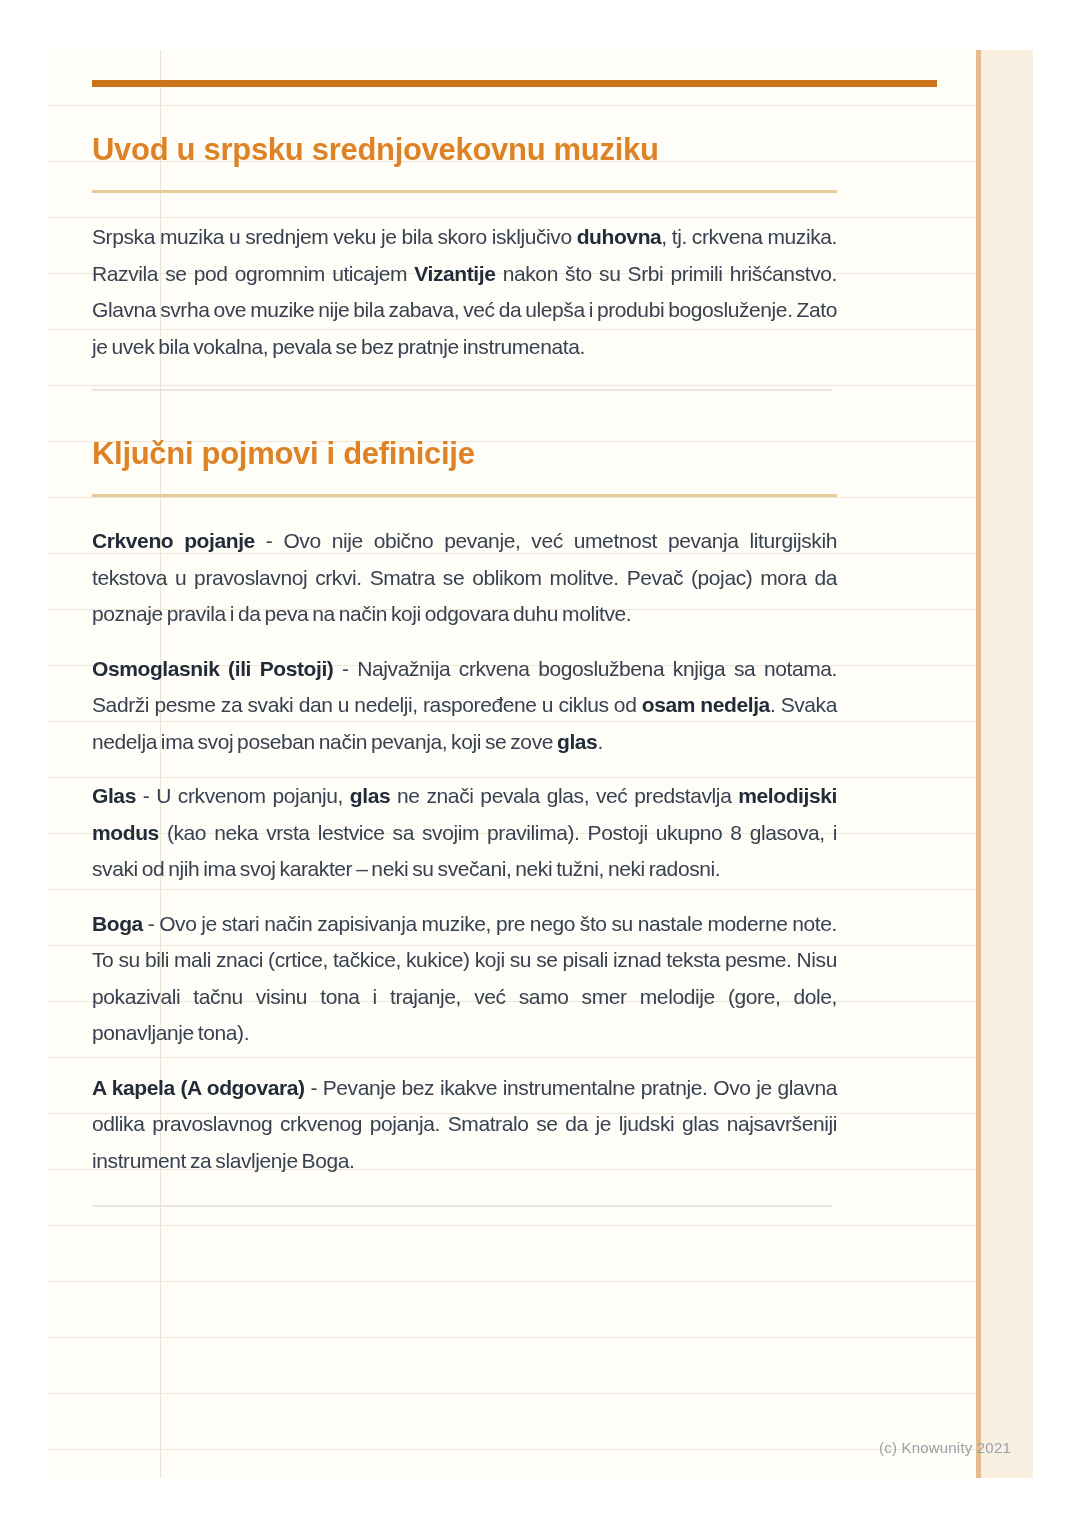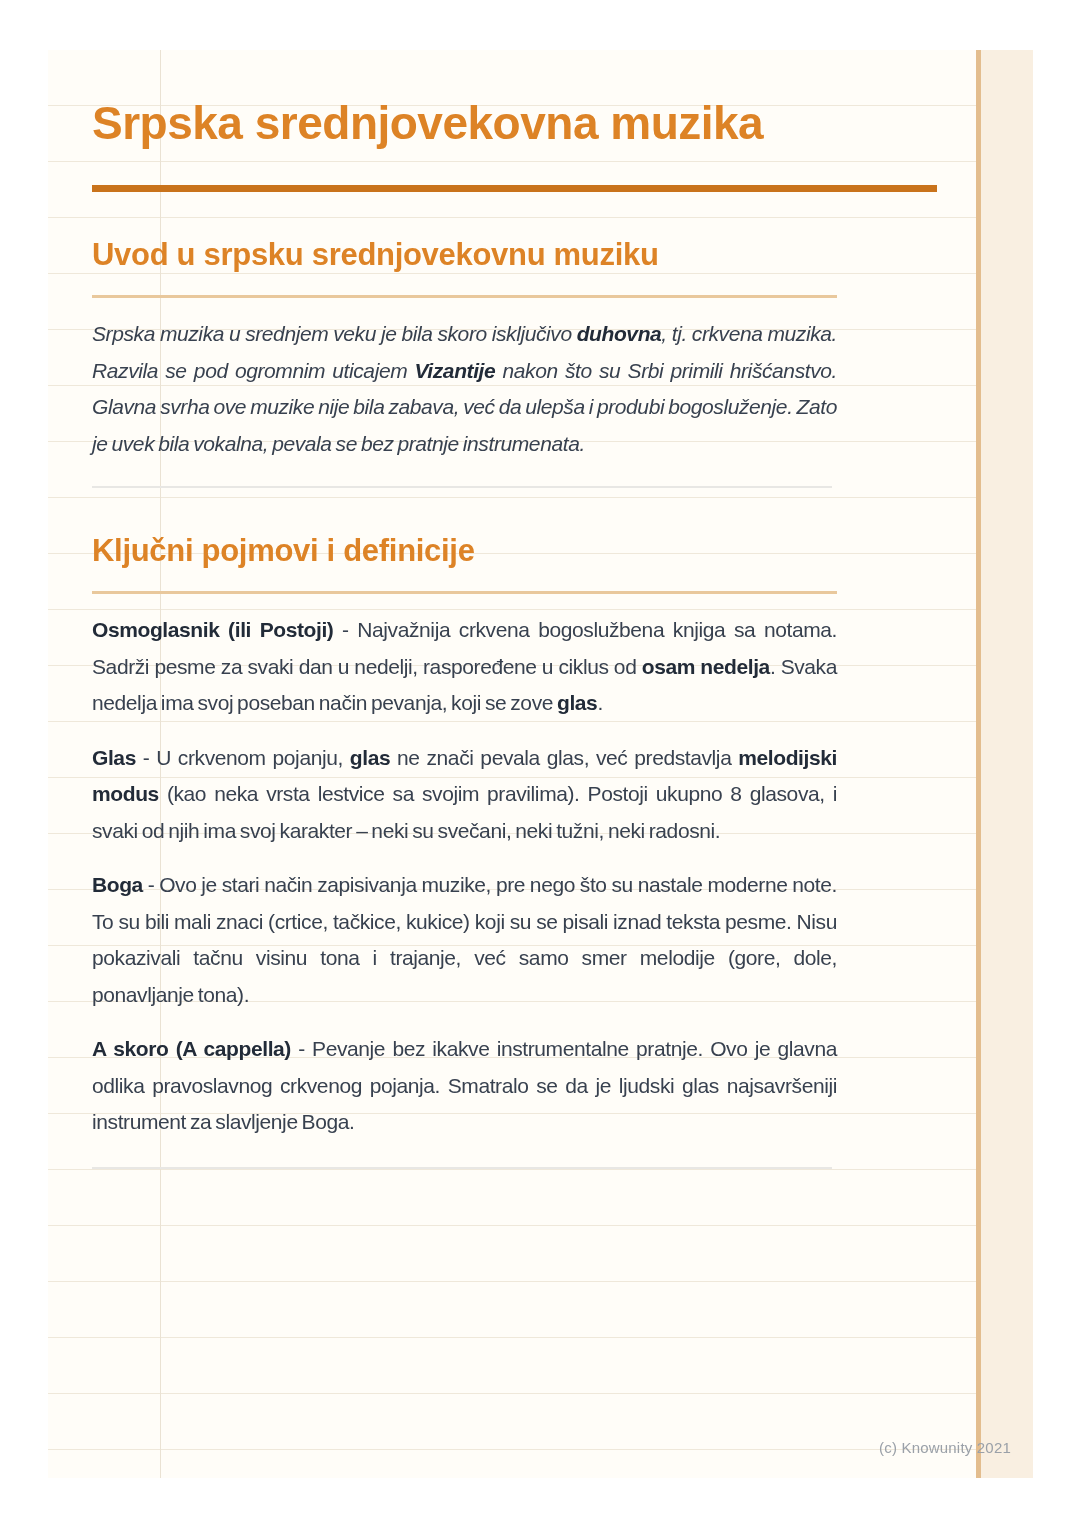--- a/index.html
+++ b/index.html
@@ -82,21 +82,21 @@
   p{
     width:745px;
     margin-top:18px;
     font-size:21px;
     line-height:36.5px;
     letter-spacing:-0.4px;
     word-spacing:-1.5px;
     color:var(--body-text);
     text-align:justify;
   }
-  p.lead{margin-top:18px;font-style:italic;}
+  p.lead{margin-top:26px;}
   p b{font-weight:700;color:var(--bold-text);}
   .divider{
     width:740px; height:2px;
     background:var(--divider);
   }
   .divider-mid{margin-top:24px;}
   .divider-bottom{margin-top:26px;}
   .footer{
     position:absolute;
     right:22px; top:1389px;
@@ -108,37 +108,37 @@
   }
 </style>
 </head>
 <body>
 
 <div class="note-page">
   <div class="margin-line"></div>
   <div class="side-strip"></div>
 
   <div class="content">
-    <h1>Srpska srednjovekovna muzika</h1>
     <div class="title-rule"></div>
 
     <section>
       <h2>Uvod u srpsku srednjovekovnu muziku</h2>
       <div class="h-underline"></div>
       <p class="lead"><span>Srpska muzika u srednjem veku je bila skoro isključivo </span><b>duhovna</b><span>, tj. crkvena muzika. Razvila se pod ogromnim uticajem </span><b>Vizantije</b><span> nakon što su Srbi primili hrišćanstvo. Glavna svrha ove muzike nije bila zabava, već da ulepša i produbi bogosluženje. Zato je uvek bila vokalna, pevala se bez pratnje instrumenata.</span></p>
     </section>
 
     <div class="divider divider-mid"></div>
 
     <section>
       <h2>Ključni pojmovi i definicije</h2>
       <div class="h-underline"></div>
+      <p class="lead"><b>Crkveno pojanje</b><span> - Ovo nije obično pevanje, već umetnost pevanja liturgijskih tekstova u pravoslavnoj crkvi. Smatra se oblikom molitve. Pevač (pojac) mora da poznaje pravila i da peva na način koji odgovara duhu molitve.</span></p>
       <p><b>Osmoglasnik (ili Postoji)</b><span> - Najvažnija crkvena bogoslužbena knjiga sa notama. Sadrži pesme za svaki dan u nedelji, raspoređene u ciklus od </span><b>osam nedelja</b><span>. Svaka nedelja ima svoj poseban način pevanja, koji se zove </span><b>glas</b><span>.</span></p>
       <p><b>Glas</b><span> - U crkvenom pojanju, </span><b>glas</b><span> ne znači pevala glas, već predstavlja </span><b>melodijski modus</b><span> (kao neka vrsta lestvice sa svojim pravilima). Postoji ukupno 8 glasova, i svaki od njih ima svoj karakter – neki su svečani, neki tužni, neki radosni.</span></p>
       <p><b>Boga</b><span> - Ovo je stari način zapisivanja muzike, pre nego što su nastale moderne note. To su bili mali znaci (crtice, tačkice, kukice) koji su se pisali iznad teksta pesme. Nisu pokazivali tačnu visinu tona i trajanje, već samo smer melodije (gore, dole, ponavljanje tona).</span></p>
-      <p><b>A skoro (A cappella)</b><span> - Pevanje bez ikakve instrumentalne pratnje. Ovo je glavna odlika pravoslavnog crkvenog pojanja. Smatralo se da je ljudski glas najsavršeniji instrument za slavljenje Boga.</span></p>
+      <p><b>A kapela (A odgovara)</b><span> - Pevanje bez ikakve instrumentalne pratnje. Ovo je glavna odlika pravoslavnog crkvenog pojanja. Smatralo se da je ljudski glas najsavršeniji instrument za slavljenje Boga.</span></p>
     </section>
 
     <div class="divider divider-bottom"></div>
   </div>
 
   <div class="footer">(c) Knowunity 2021</div>
 </div>
 
 </body></html>

